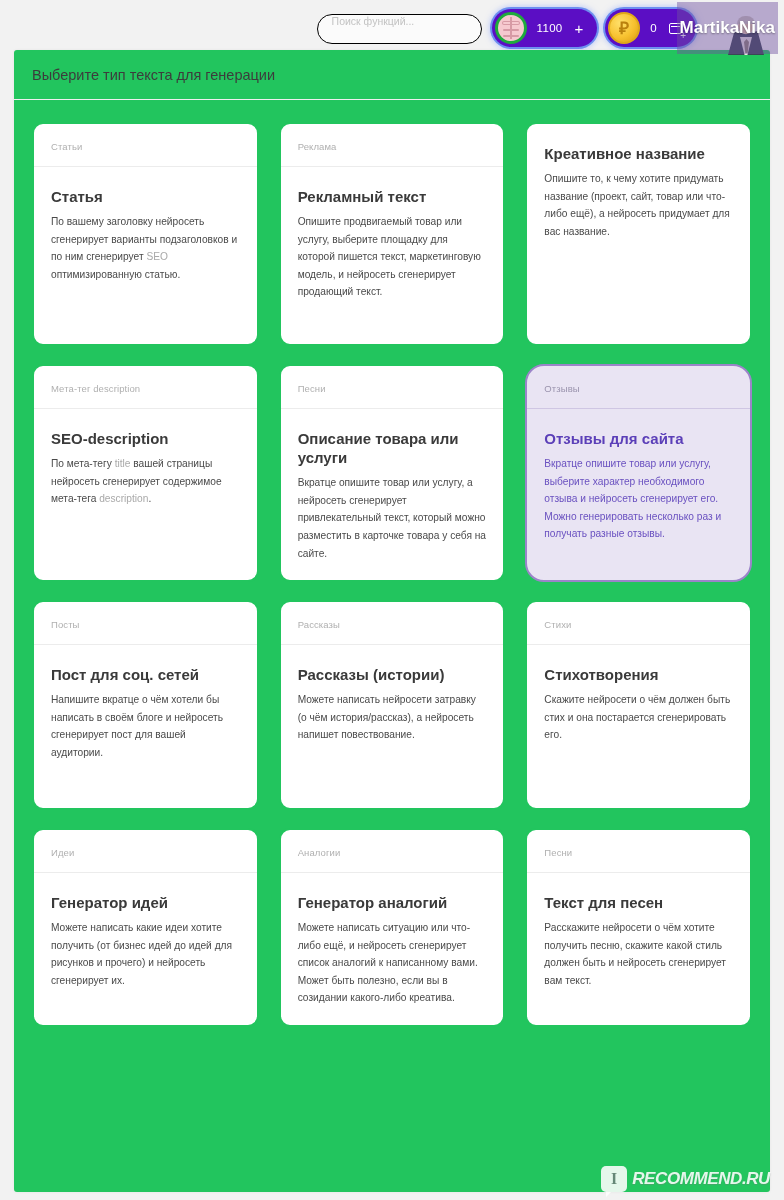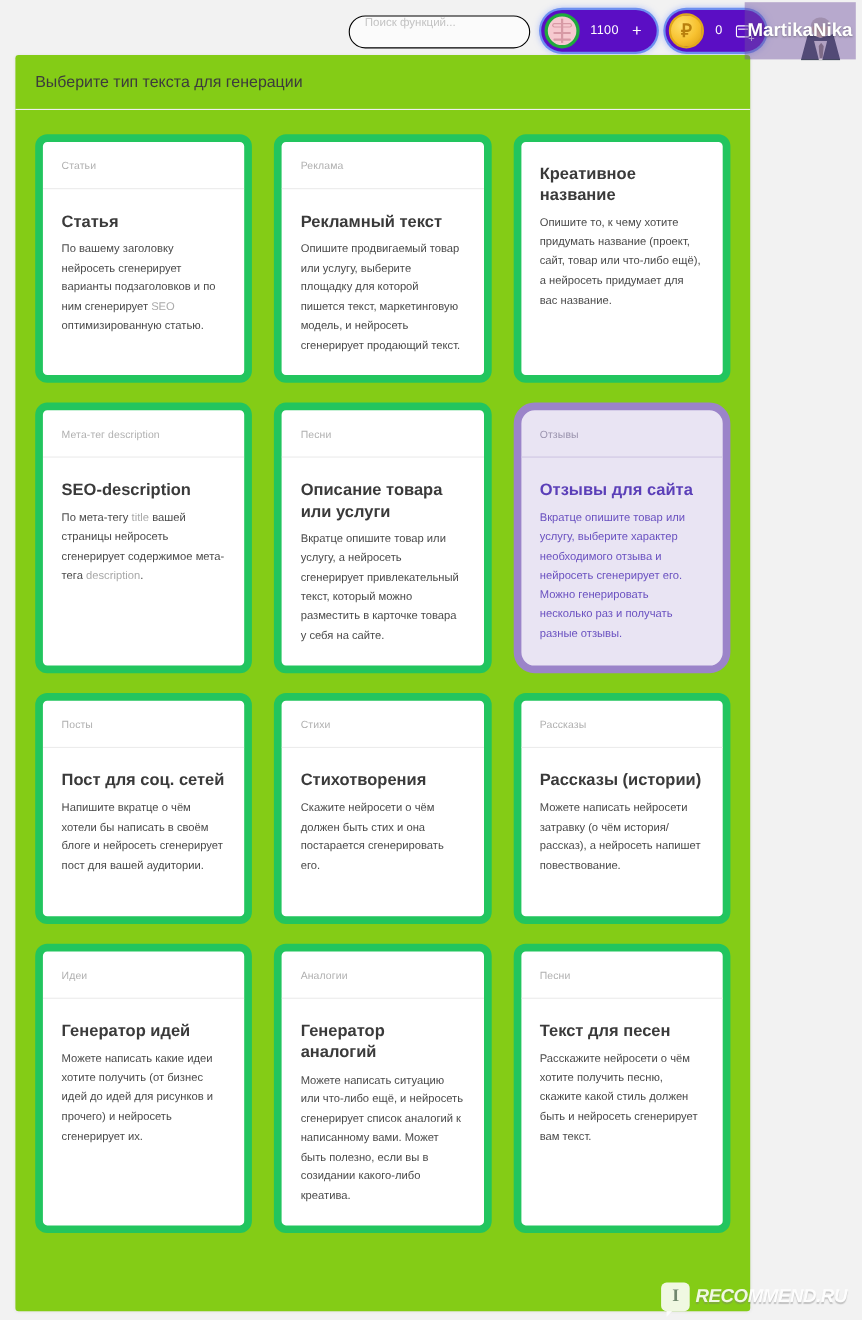--- a/index.html
+++ b/index.html
@@ -187,44 +187,44 @@
     left: 18px; bottom: 2px;
     width: 5px; height: 14px;
     background: #8d8376;
     clip-path: polygon(50% 0%, 100% 22%, 74% 100%, 26% 100%, 0% 22%);
   }
 
   
   .sheet {
     position: absolute;
     left: 14px; top: 50px;
-    width: 668px;
+    width: 756px;
     bottom: 8px;
-    background: #84cc16;
+    background: #22c55e;
     border-radius: 3px;
     box-shadow: 0 0 3px rgba(0,0,0,.06);
   }
 
   .page-title {
     font-size: 14.5px;
     color: #3c3c3c;
     padding: 17px 0 16px 18px;
     border-bottom: 1px solid #efefef;
   }
 
   .grid {
     padding: 22px 18px 0 18px;
     display: grid;
     grid-template-columns: repeat(3, 1fr);
     column-gap: 20px;
     row-gap: 18px;
   }
 
   .card {
-    border: 7px solid #22c55e;
+    border: 2px solid #22c55e;
     border-radius: 11px;
     background: #ffffff;
     overflow: hidden;
     display: flex;
     flex-direction: column;
   }
   .card-cat {
     font-size: 9.5px;
     color: #b0b0b0;
     padding: 17px 17px 14px 17px;
@@ -386,31 +386,31 @@
           </div>
         </div>
         <div class="card">
           <div class="card-cat">Посты</div>
           <div class="card-body">
             <div class="card-title">Пост для соц. сетей</div>
             <div class="card-desc">Напишите вкратце о чём хотели бы написать в своём блоге и нейросеть сгенерирует пост для вашей аудитории.</div>
           </div>
         </div>
         <div class="card">
+          <div class="card-cat">Рассказы</div>
+          <div class="card-body">
+            <div class="card-title">Рассказы (истории)</div>
+            <div class="card-desc">Можете написать нейросети затравку (о чём история/рассказ), а нейросеть напишет повествование.</div>
+          </div>
+        </div>
+        <div class="card">
           <div class="card-cat">Стихи</div>
           <div class="card-body">
             <div class="card-title">Стихотворения</div>
             <div class="card-desc">Скажите нейросети о чём должен быть стих и она постарается сгенерировать его.</div>
-          </div>
-        </div>
-        <div class="card">
-          <div class="card-cat">Рассказы</div>
-          <div class="card-body">
-            <div class="card-title">Рассказы (истории)</div>
-            <div class="card-desc">Можете написать нейросети затравку (о чём история/рассказ), а нейросеть напишет повествование.</div>
           </div>
         </div>
         <div class="card">
           <div class="card-cat">Идеи</div>
           <div class="card-body">
             <div class="card-title">Генератор идей</div>
             <div class="card-desc">Можете написать какие идеи хотите получить (от бизнес идей до идей для рисунков и прочего) и нейросеть сгенерирует их.</div>
           </div>
         </div>
         <div class="card">

